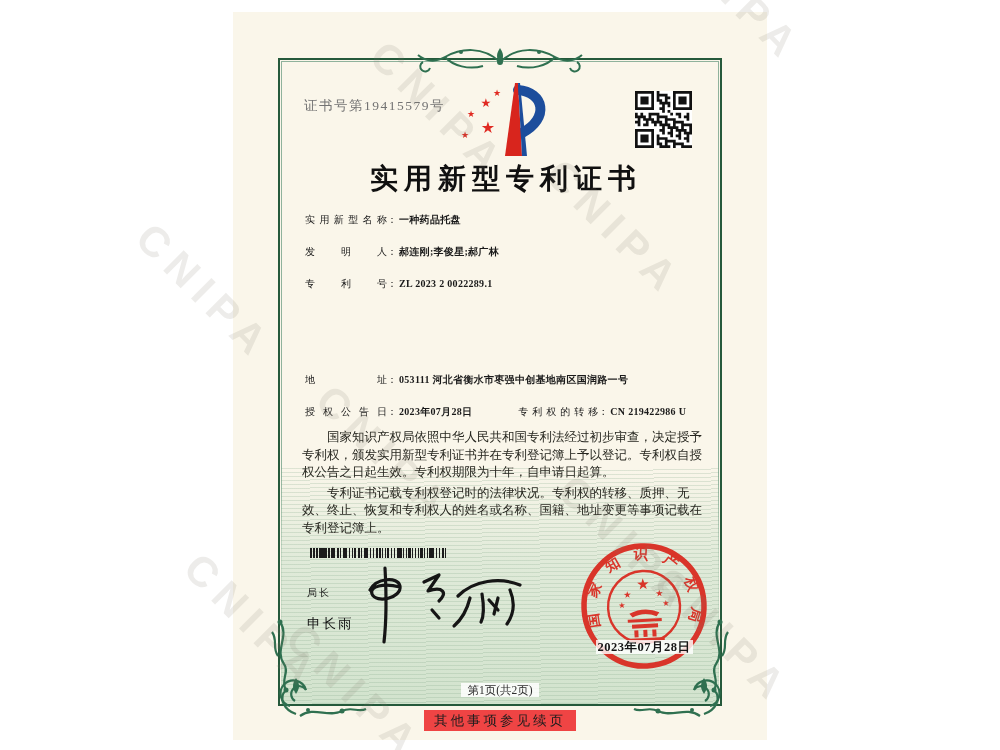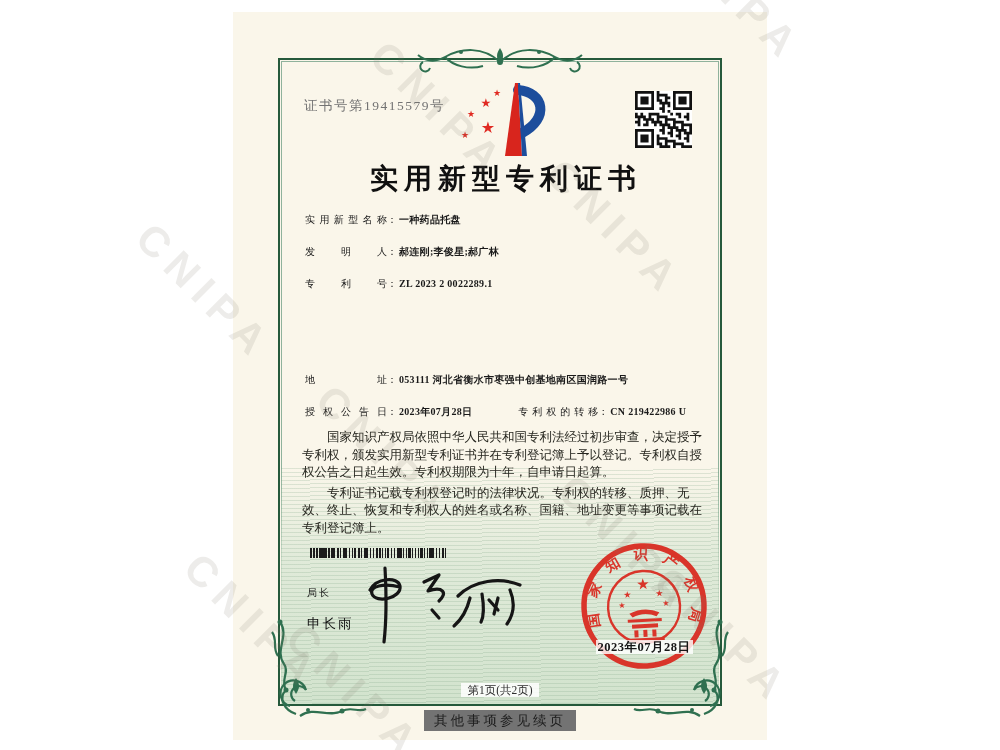--- a/index.html
+++ b/index.html
@@ -68,21 +68,21 @@
   .seal-date{position:absolute;left:583px;top:639px;width:122px;text-align:center;
       font-size:12.5px;font-weight:bold;color:#161616;letter-spacing:.5px;z-index:6;}
   .seal-date span{background:rgba(255,255,255,.82);padding:0 2px;}
 
   .page-indicator{position:absolute;left:280px;top:683px;width:440px;text-align:center;
       font-size:11.5px;color:#2e2e2e;z-index:3;}
   .page-indicator span{background:rgba(255,255,255,.85);padding:1px 6px;}
 
   .continuation{position:absolute;left:280px;top:712px;width:440px;text-align:center;
       font-size:13.5px;color:#1d1d1d;letter-spacing:3px;z-index:3;}
-  .continuation span{background:#737373;padding:3px 10px;}
+  .continuation span{background:#ef4444;padding:3px 10px;}
 
   .ornament-top{position:absolute;left:413px;top:42px;width:174px;height:36px;}
   .corner{position:absolute;width:112px;height:112px;}
   .corner.bl{left:256px;top:618px;}
   .corner.br{left:632px;top:618px;transform:scaleX(-1);}
 </style>
 </head>
 <body>
 
 <div class="stage">

